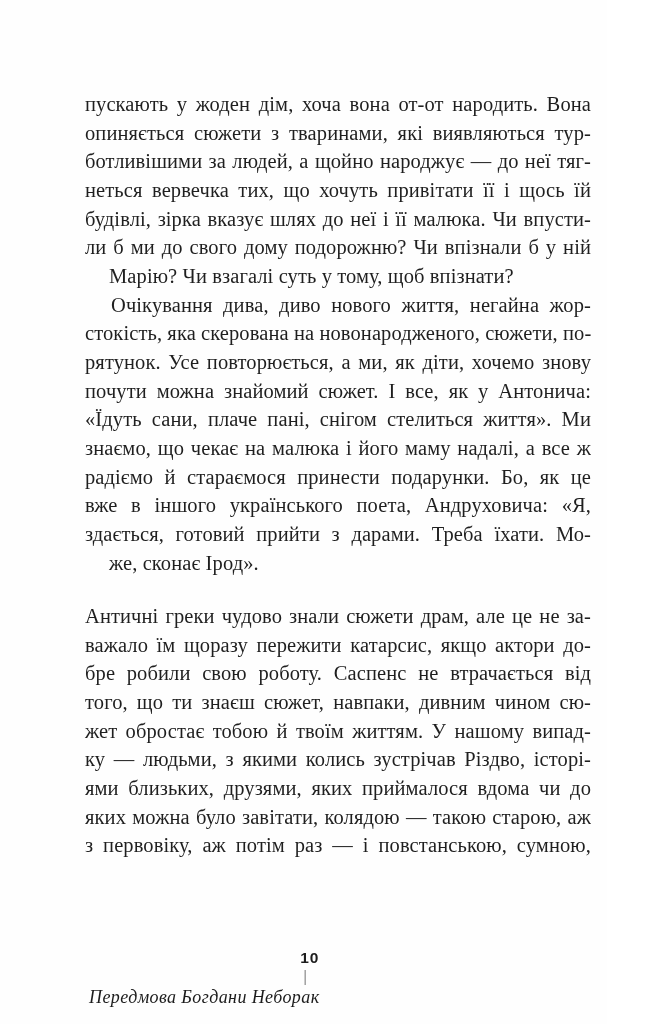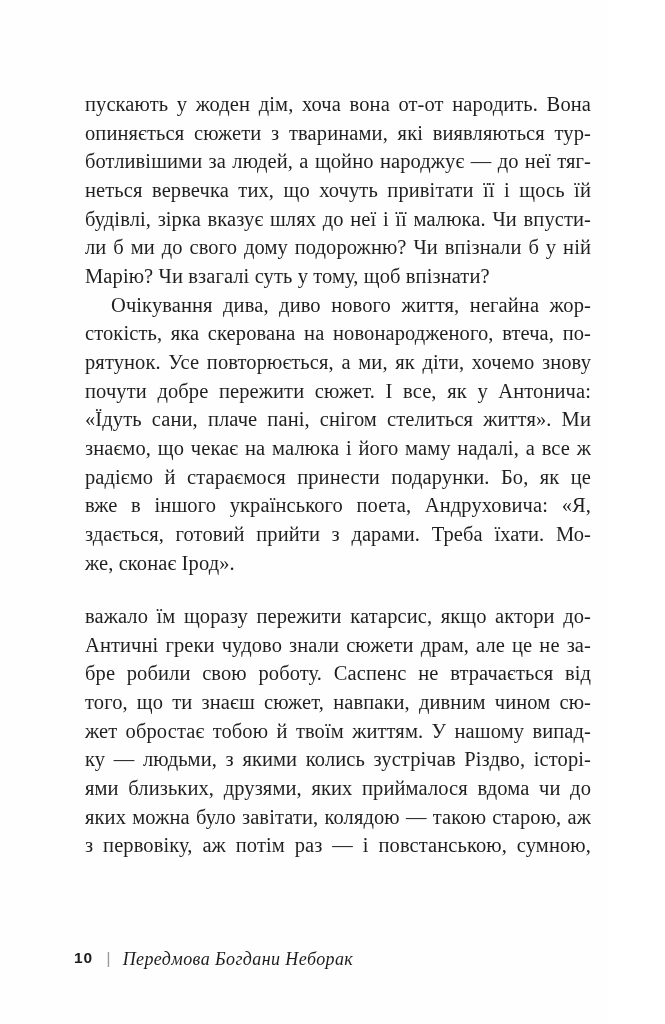--- a/index.html
+++ b/index.html
@@ -29,29 +29,31 @@
   }
   .paragraph { }
   .paragraph.gap-before { margin-top: 25px; }
   .line {
     text-align: justify;
     text-align-last: justify;
     white-space: nowrap;
   }
   .line.no-justify {
     text-align-last: left;
+    margin-left: 24px;
   }
   .line.indent { text-indent: 26px; }
   .footer {
     position: absolute;
-    left: 74px;
+    left: 89px;
     top: 949px;
     display: flex;
-    align-items: flex-start;
+    align-items: flex-end;
     color: #1c1c1c;
+    flex-direction: column;
   }
   .page-num {
     font-family: "Liberation Sans", sans-serif;
     font-weight: 700;
     font-size: 15.5px;
     letter-spacing: 1px;
     color: #1c1c1c;
   }
   .footer-sep {
     font-family: "Liberation Sans", sans-serif;
@@ -78,33 +80,33 @@
         <div class="line">пускають у жоден дім, хоча вона от-от народить. Вона</div>
         <div class="line">опиняється сюжети з тваринами, які виявляються тур-</div>
         <div class="line">ботливішими за людей, а щойно народжує — до неї тяг-</div>
         <div class="line">неться вервечка тих, що хочуть привітати її і щось їй</div>
         <div class="line">будівлі, зірка вказує шлях до неї і її малюка. Чи впусти-</div>
         <div class="line">ли б ми до свого дому подорожню? Чи впізнали б у ній</div>
         <div class="line no-justify">Марію? Чи взагалі суть у тому, щоб впізнати?</div>
       </div>
       <div class="paragraph">
         <div class="line indent">Очікування дива, диво нового життя, негайна жор-</div>
-        <div class="line">стокість, яка скерована на новонародженого, втеча, по-</div>
+        <div class="line">стокість, яка скерована на новонародженого, сюжети, по-</div>
         <div class="line">рятунок. Усе повторюється, а ми, як діти, хочемо знову</div>
-        <div class="line">почути добре пережити сюжет. І все, як у Антонича:</div>
+        <div class="line">почути можна знайомий сюжет. І все, як у Антонича:</div>
         <div class="line">«Їдуть сани, плаче пані, снігом стелиться життя». Ми</div>
         <div class="line">знаємо, що чекає на малюка і його маму надалі, а все ж</div>
         <div class="line">радіємо й стараємося принести подарунки. Бо, як це</div>
         <div class="line">вже в іншого українського поета, Андруховича: «Я,</div>
         <div class="line">здається, готовий прийти з дарами. Треба їхати. Мо-</div>
         <div class="line no-justify">же, сконає Ірод».</div>
       </div>
       <div class="paragraph gap-before">
+        <div class="line">Античні греки чудово знали сюжети драм, але це не за-</div>
         <div class="line">важало їм щоразу пережити катарсис, якщо актори до-</div>
-        <div class="line">Античні греки чудово знали сюжети драм, але це не за-</div>
         <div class="line">бре робили свою роботу. Саспенс не втрачається від</div>
         <div class="line">того, що ти знаєш сюжет, навпаки, дивним чином сю-</div>
         <div class="line">жет обростає тобою й твоїм життям. У нашому випад-</div>
         <div class="line">ку — людьми, з якими колись зустрічав Різдво, історі-</div>
         <div class="line">ями близьких, друзями, яких приймалося вдома чи до</div>
         <div class="line">яких можна було завітати, колядою — такою старою, аж</div>
         <div class="line">з первовіку, аж потім раз — і повстанською, сумною,</div>
       </div>
     </div>
 

